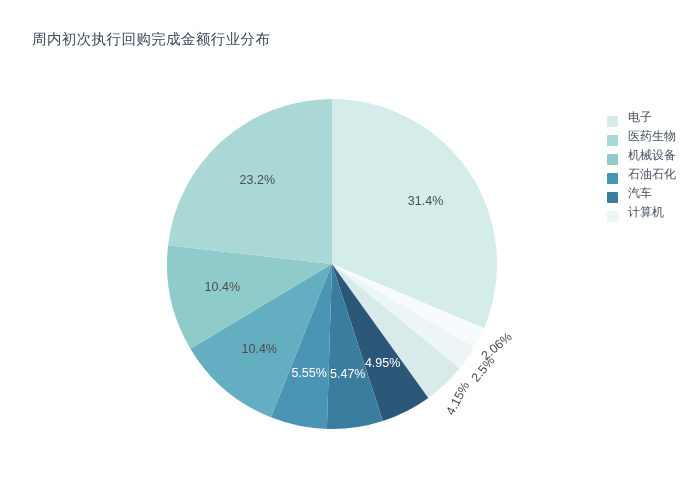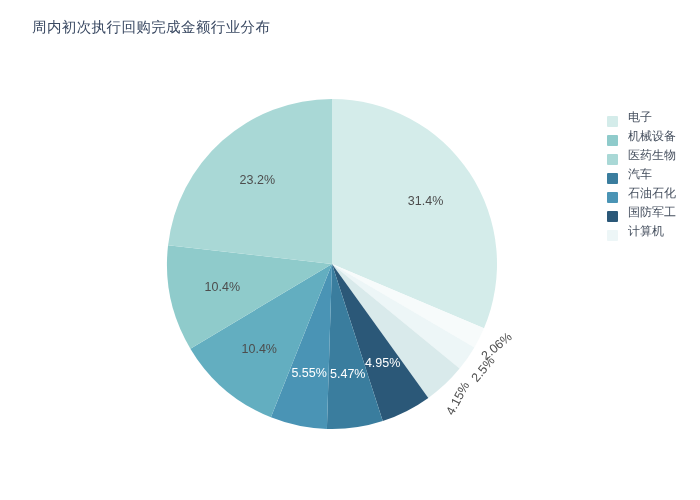--- a/index.html
+++ b/index.html
@@ -19,21 +19,21 @@
     position: absolute;
     left: 0;
     top: 0;
     width: 700px;
     height: 500px;
     background: #ffffff;
   }
   #chart-title {
     position: absolute;
     left: 32px;
-    top: 18px;
+    top: 30px;
     font-size: 14.5px;
     color: #3b4a63;
     letter-spacing: 0.4px;
     white-space: nowrap;
     font-weight: normal;
     margin: 0;
   }
   #pie-svg {
     position: absolute;
     left: 0;
@@ -115,38 +115,34 @@
         <text x="257.32" y="180.26" fill="#4d4d4d" class="slice-label inside-dark">23.2%</text>
       </g>
   </svg>
 
   <div id="legend">
       <div class="legend-row">
         <span class="legend-swatch" style="background: rgb(212, 236, 234);"></span>
         <span class="legend-label">电子</span>
       </div>
       <div class="legend-row">
-        <span class="legend-swatch" style="background: rgb(143, 203, 203);"></span>
-        <span class="legend-label">机械设备</span>
-      </div>
-      <div class="legend-row">
         <span class="legend-swatch" style="background: rgb(169, 216, 214);"></span>
         <span class="legend-label">医药生物</span>
       </div>
       <div class="legend-row">
-        <span class="legend-swatch" style="background: rgb(58, 125, 158);"></span>
-        <span class="legend-label">汽车</span>
+        <span class="legend-swatch" style="background: rgb(143, 203, 203);"></span>
+        <span class="legend-label">机械设备</span>
       </div>
       <div class="legend-row">
         <span class="legend-swatch" style="background: rgb(74, 148, 181);"></span>
         <span class="legend-label">石油石化</span>
       </div>
       <div class="legend-row">
-        <span class="legend-swatch" style="background: rgb(43, 88, 120);"></span>
-        <span class="legend-label">国防军工</span>
+        <span class="legend-swatch" style="background: rgb(58, 125, 158);"></span>
+        <span class="legend-label">汽车</span>
       </div>
       <div class="legend-row">
         <span class="legend-swatch" style="background: rgb(237, 246, 247);"></span>
         <span class="legend-label">计算机</span>
       </div>
     </div>
 
 </div>
 
 </body></html>

